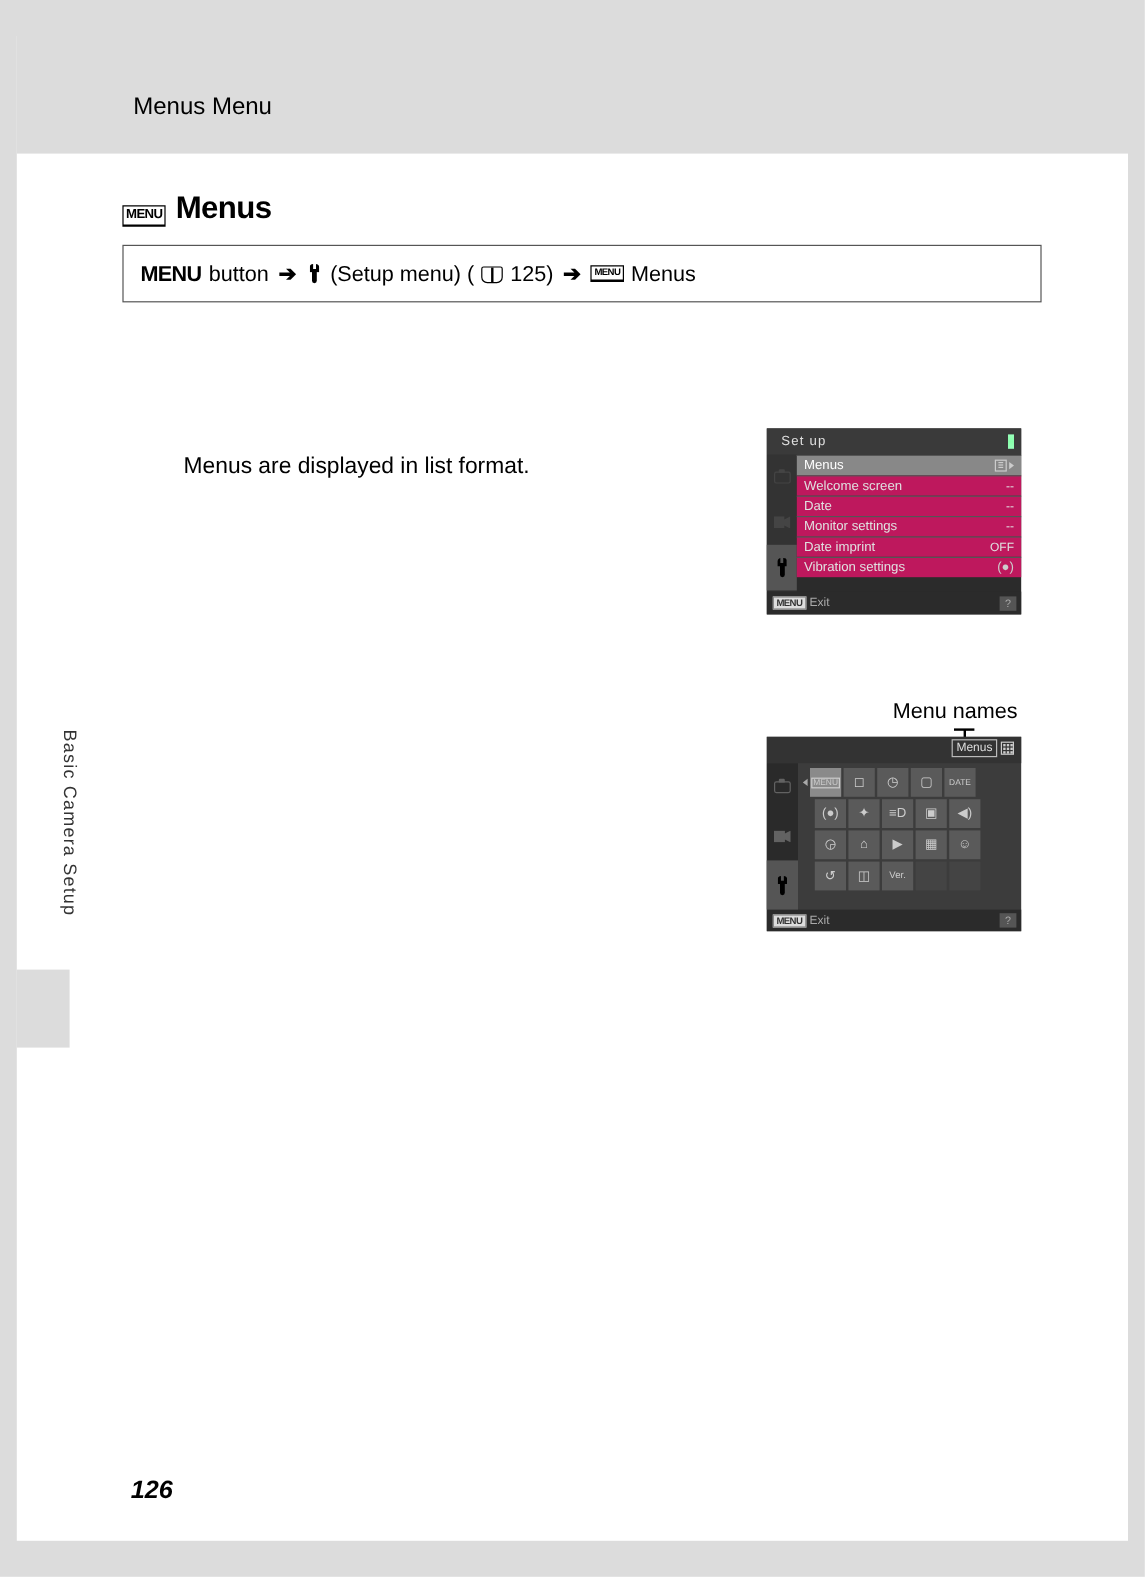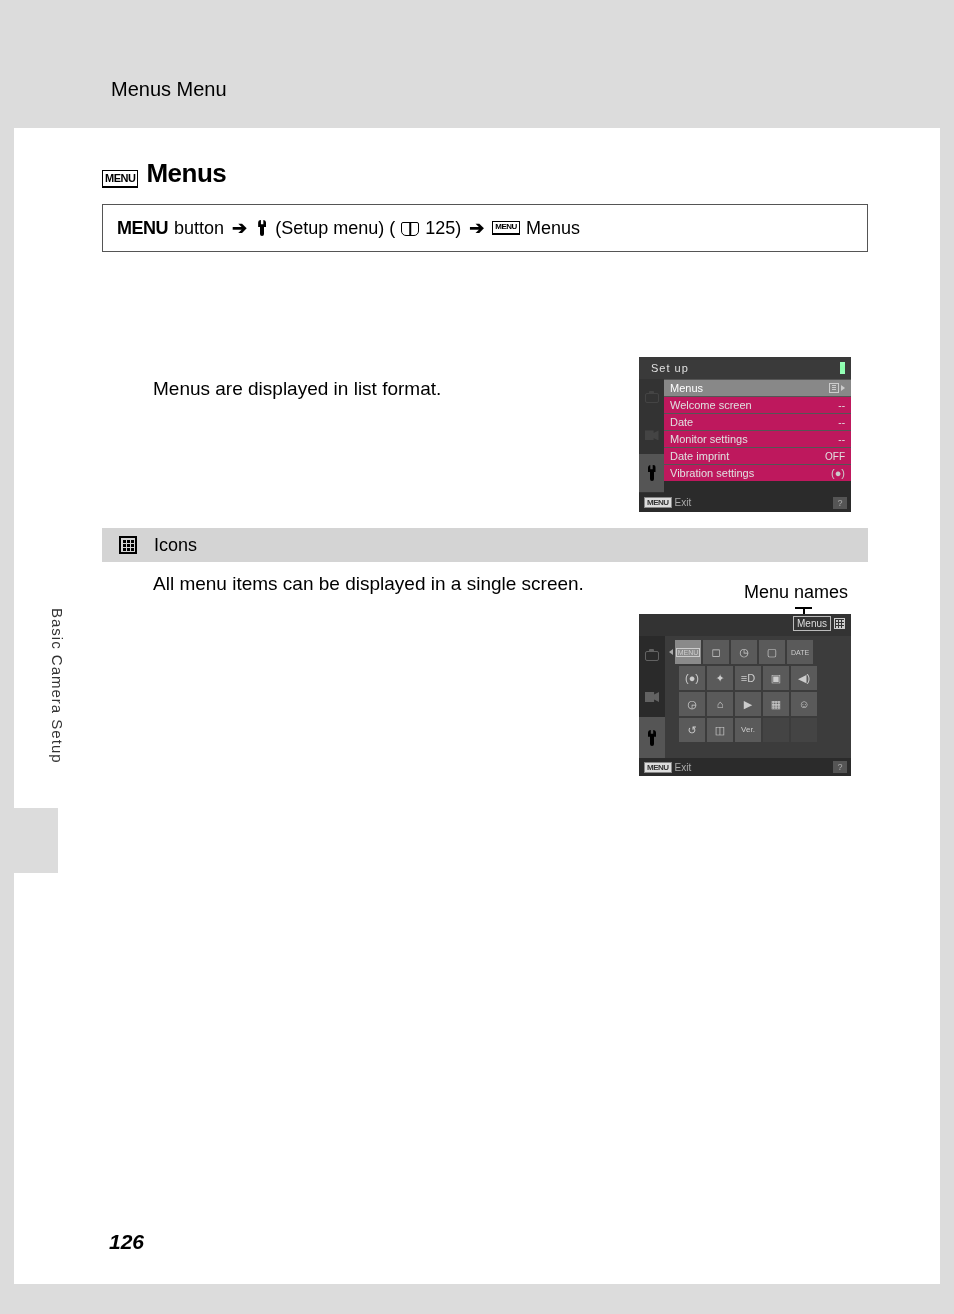--- a/index.html
+++ b/index.html
@@ -160,27 +160,20 @@
           </div>
       </div>
     </div>
     <div class="cam-foot">
       <span class="menu-foot-label">MENU</span>
       <span>Exit</span>
       <span class="qmark">?</span>
     </div>
   </div>
 
-  <div class="opt-header h2">
-    <div class="opt-icon-cell">
-        <span class="grid-icon"></span>
-      </div>
-    <div class="opt-title">Icons</div>
-  </div>
-  <div class="opt-body b2">All menu items can be displayed in a single screen.</div>
 
   <div class="menu-names-label">Menu names</div>
   <div class="pointer-line"></div>
 
   <div class="cam-grid">
     <div class="cg-top">
       <div class="cg-label">
         <span class="cg-label-box">Menus</span>
         <span class="tiny-grid-icon"></span>
       </div>

